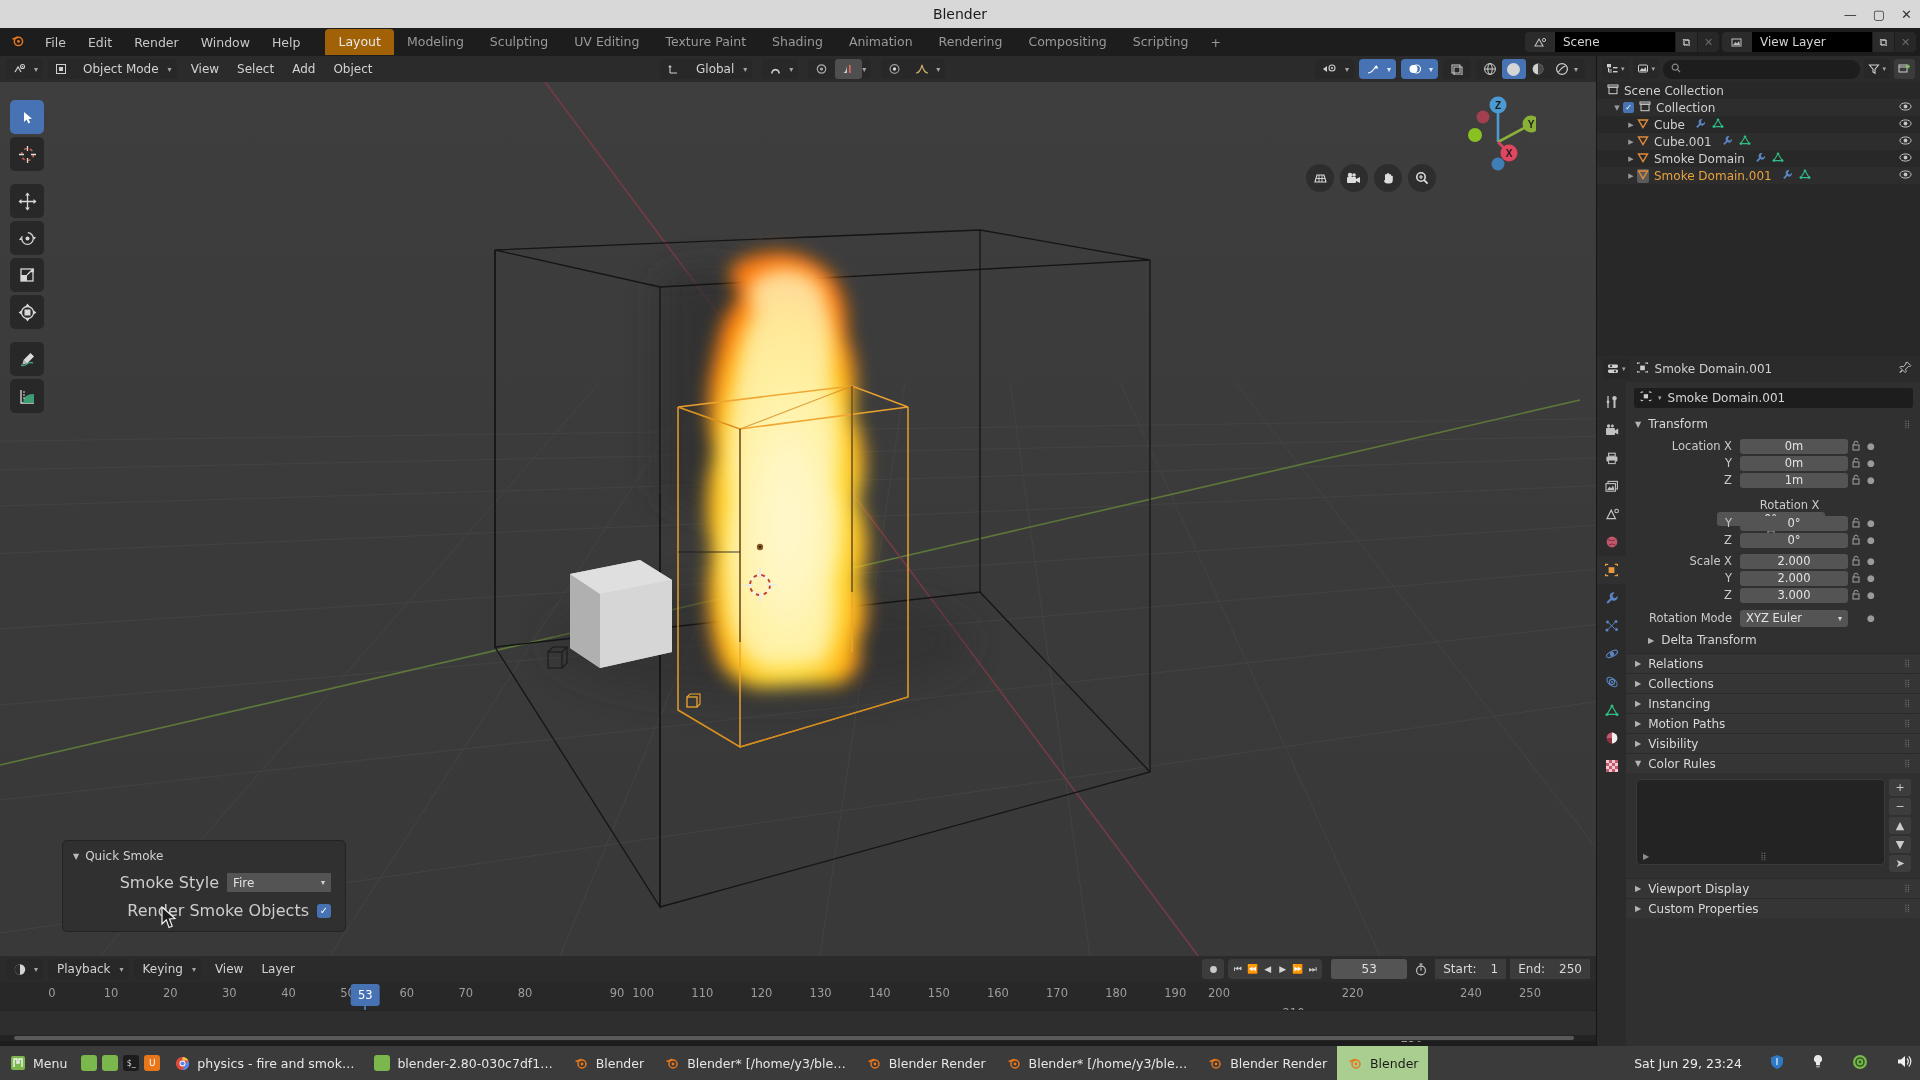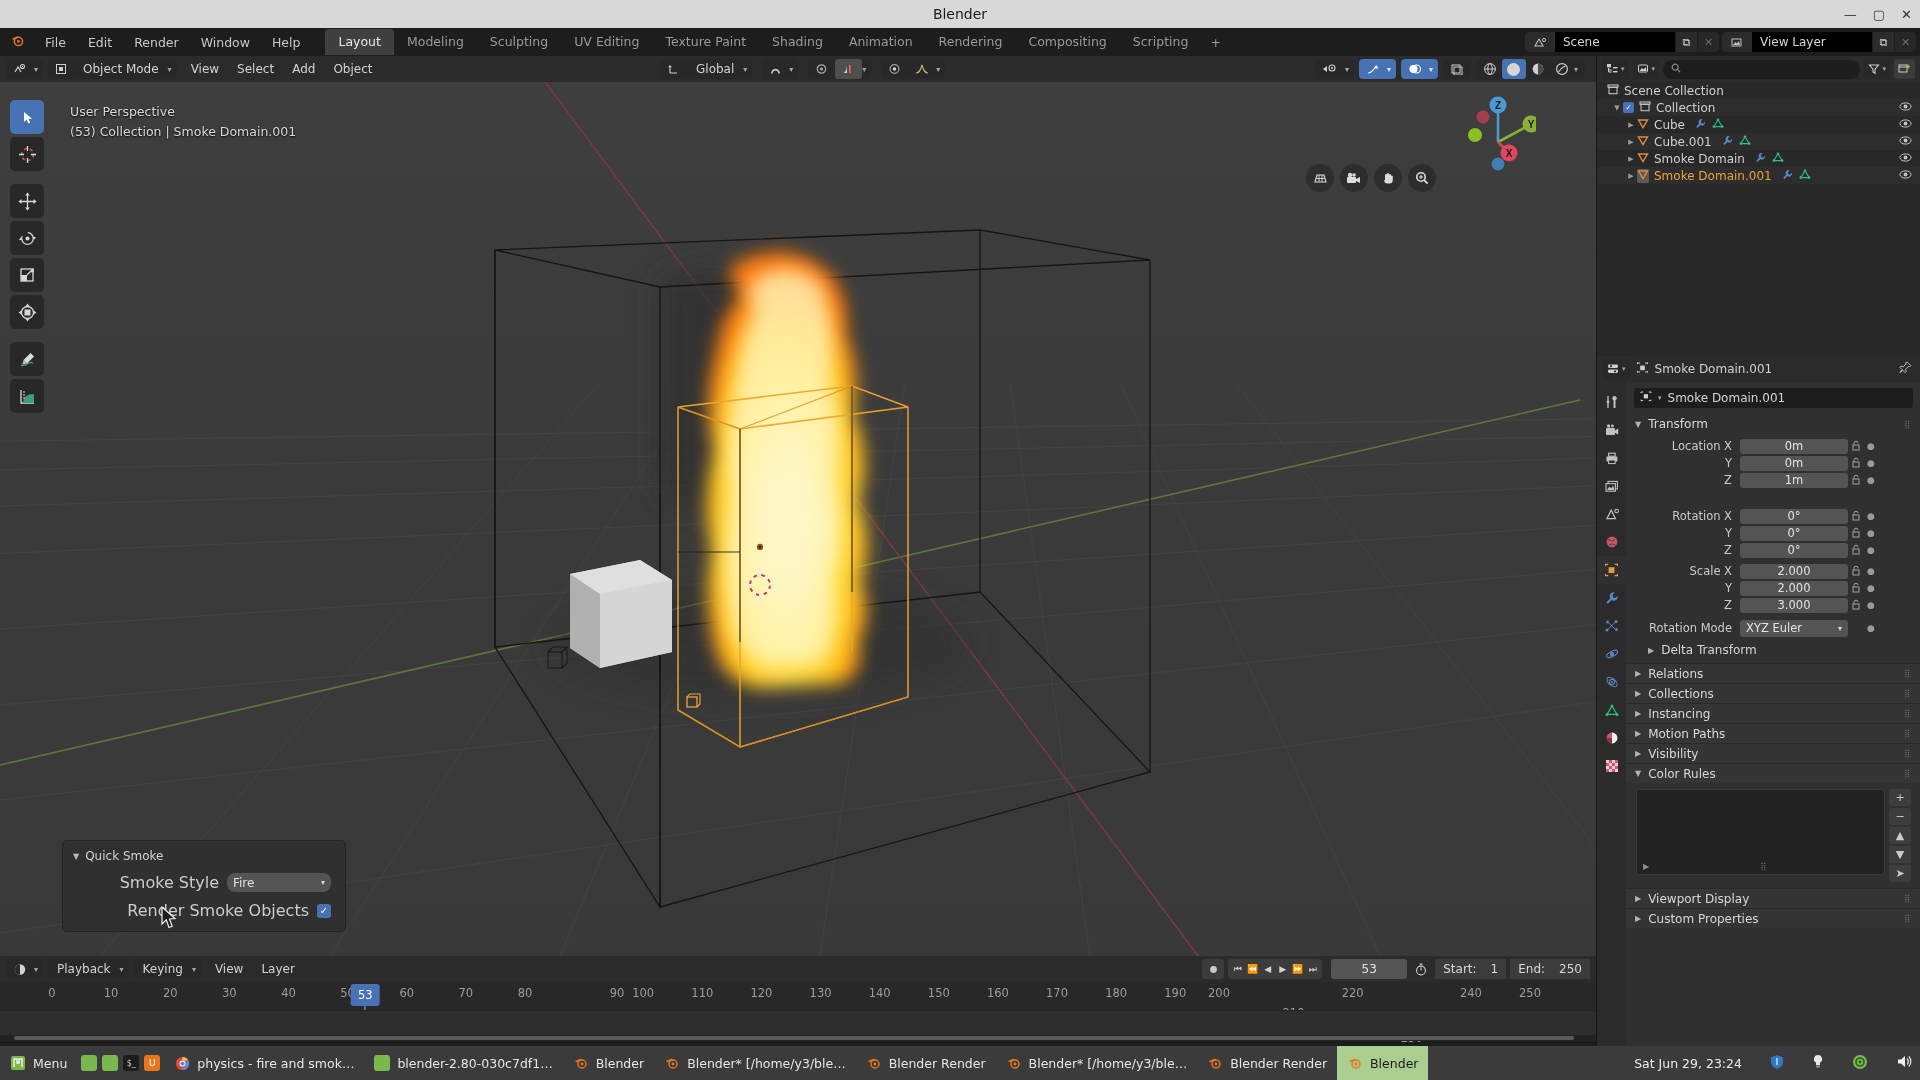--- a/index.html
+++ b/index.html
@@ -18,21 +18,21 @@
 
   
   #topbar { position:absolute; left:0; top:28px; width:1920px; height:28px;
     background:#1d1d1d; display:flex; align-items:center; color:#d2d2d2;
     font-size:12.5px; }
   #blogo { width:34px; text-align:center; color:#e8761a; font-size:15px; }
   .tmenu { padding:3px 11px; color:#c8c8c8; font-size:12.5px; border-radius:3px; }
   #wstabs { display:flex; align-items:center; margin-left:14px; gap:0px; }
   .wstab { padding:5px 13px 6px 13px; color:#9a9a9a; font-size:12.5px;
      border-radius:4px 4px 0 0; }
-  .wstab.active { background:#404040; color:#e8e8e8; }
+  .wstab.active { background:#a16207; color:#e8e8e8; }
   .wstab.plus { color:#9a9a9a; padding:5px 9px; }
   #topright { position:absolute; right:4px; top:0; height:28px;
     display:flex; align-items:center; gap:3px; }
   .scenefield { display:flex; align-items:center; height:20px; background:#000000;
      border-radius:3px; overflow:hidden; }
   .scenefield .ic { width:30px; height:20px; background:#2b2b2b; display:flex;
      align-items:center; justify-content:center; color:#c0c0c0; font-size:10px; }
   .scenefield .nm { padding:0 10px 0 8px; color:#d5d5d5; font-size:12px;
      min-width:120px; line-height:20px; }
   .scenefield .bt { width:22px; height:20px; background:#2b2b2b; display:flex;
@@ -84,21 +84,21 @@
 
   
   #qsmoke { position:absolute; left:62px; bottom:24px; width:284px;
      background:#303030; border:1px solid #232323; border-radius:5px; z-index:7;
      font-size:12px; color:#d2d2d2; padding:6px 0 8px 0; }
   #qsmoke .qhdr { display:flex; align-items:center; gap:6px; padding:2px 10px 8px 10px; }
   #qsmoke .tri { font-size:8px; color:#bbb; }
   .qrow { display:flex; align-items:center; gap:8px; padding:2px 14px 3px 14px;
      justify-content:flex-end; }
   .qlabel { font-size:16px; color:#cdcdcd; }
-  .qselect { width:104px; height:19px; background:#545454; border-radius:8px;
+  .qselect { width:104px; height:19px; background:#545454; border-radius:1px;
      color:#e0e0e0; font-size:12px; display:flex; align-items:center;
      padding:0 6px; justify-content:space-between; }
   .qcheck { width:14px; height:14px; background:#4772b3; border-radius:3px;
      display:flex; align-items:center; justify-content:center; color:#fff; font-size:10px; }
   #cursor-arrow { position:absolute; left:160px; bottom:22px; z-index:10; }
 
   
   #timeline { position:absolute; left:0; top:900px; width:1596px; height:85px;
      background:#282828; }
   #tlheader { height:26px; background:#2b2b2b; display:flex; align-items:center;
@@ -530,24 +530,20 @@
           <circle r="10" fill="none" stroke="#f3f3f3" stroke-width="2" stroke-dasharray="4 4" stroke-dashoffset="4"></circle>
           <path d="M0 -17 V-7 M0 7 V17 M-17 0 H-7 M7 0 H17" stroke="#e9e9e9" stroke-width="1.6"></path>
         </g>
 
         <g transform="translate(692,620)">
           <rect x="-5" y="-5" width="10" height="10" fill="none" stroke="#f0a52e" stroke-width="1.3"></rect>
           <path d="M-5 -5 l3 -3 h10 v10 l-3 3" fill="none" stroke="#f0a52e" stroke-width="1.1"></path>
         </g>
       </svg>
 
-      <div id="vp-overlaytext">
-        <div>User Perspective</div>
-        <div>(53) Collection | Smoke Domain.001</div>
-      </div>
 
       <div id="toolcol">
         <div class="tool active">
           <svg width="17" height="17" viewBox="0 0 17 17">
               <path d="M5 3 L5 13 L7.6 10.6 L9.4 14.4 L11.2 13.6 L9.4 9.9 L13 9.7 Z" fill="#fff"></path>
             </svg>
         </div>
         <div class="tool">
           <svg width="19" height="19" viewBox="0 0 19 19">
               <circle cx="9.5" cy="9.5" r="6" fill="none" stroke="#c9584a" stroke-width="1.6" stroke-dasharray="3 3"></circle>
@@ -1140,21 +1136,21 @@
           <span class="pfield">1m</span>
           <span class="plock">
             <svg width="10" height="11" viewBox="0 0 10 11">
                 <path d="M3 5 V3.2 a2 2 0 0 1 4 0" fill="none" stroke="#a2a2a2" stroke-width="1"></path>
                 <rect x="2" y="5" width="6" height="5" fill="none" stroke="#a2a2a2" stroke-width="1"></rect>
               </svg>
           </span>
           <span class="pdot">●</span>
         </div>
 
-        <div class="prow" style="margin-top:20px;">
+        <div class="prow" style="margin-top:10px;flex-direction:column;">
           <span class="plabel">Rotation X</span>
           <span class="pfield">0°</span>
           <span class="plock">
             <svg width="10" height="11" viewBox="0 0 10 11">
                 <path d="M3 5 V3.2 a2 2 0 0 1 4 0" fill="none" stroke="#a2a2a2" stroke-width="1"></path>
                 <rect x="2" y="5" width="6" height="5" fill="none" stroke="#a2a2a2" stroke-width="1"></rect>
               </svg>
           </span>
           <span class="pdot">●</span>
         </div>

